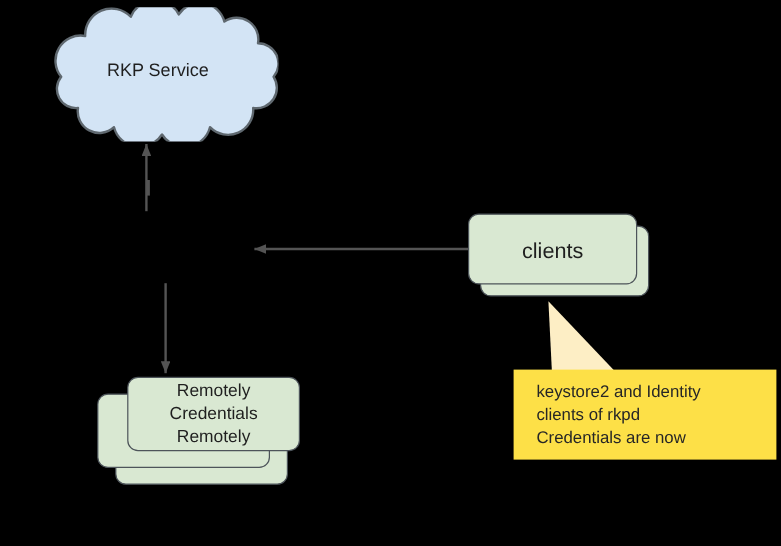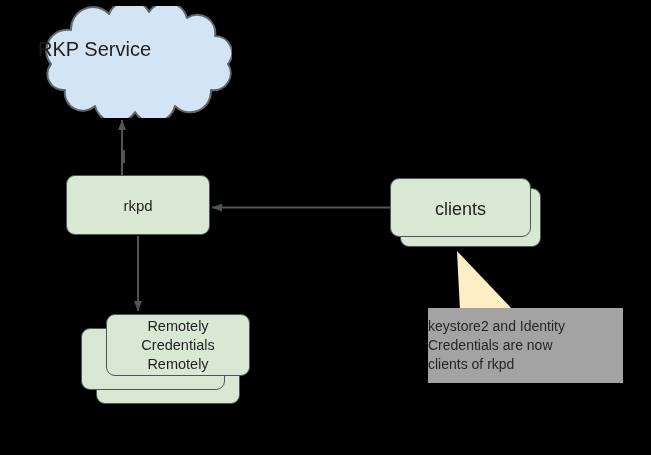--- a/index.html
+++ b/index.html
@@ -10,22 +10,22 @@
     background: #000000;
     overflow: hidden;
     font-family: "Liberation Sans", sans-serif;
     color: #1f1f1f;
   }
   .abs { position: absolute; }
 
   
   .cloud-wrap { left: 45px; top: 6px; width: 187px; height: 112px; }
   .cloud-label {
-    position: absolute; left: 0; top: 32px; width: 100%;
-    text-align: left; font-size: 20px; transform: translateX(-7px);
+    position: absolute; left: 0; top: 44px; width: 100%;
+    text-align: center; font-size: 15px; transform: translateX(-7px);
   }
 
   
   .gbox {
     position: absolute;
     background: #d9e8d2;
     border: 1.5px solid #4d545a;
     border-radius: 9px;
     box-sizing: border-box;
   }
@@ -44,24 +44,24 @@
   #rpc-back  { left: 96px; top: 342px; width: 144px; height: 62px; }
   #rpc-mid   { left: 81px; top: 328px; width: 144px; height: 62px; }
   #rpc-front { left: 66px; top: 314px; width: 144px; height: 62px; margin-left: 40px; }
   #rpc-front .lbl { top: 2px; font-size: 14.5px; line-height: 19px; }
   #rpc-front .lbl span { display: block; }
 
   
   .callout-wrap { left: 428px; top: 249px; width: 196px; height: 135px; }
   .callout-tail { position: absolute; left: 0; top: 0; }
   .callout-body {
-    position: absolute; left: 0; top: 59px; width: 195px; height: 75px;
-    background: #a3a3a3;
+    position: absolute; left: 0; top: 59px; width: 219px; height: 75px;
+    background: #fde047;
     box-sizing: border-box;
-    padding: 9px 10px 0 0;
+    padding: 9px 10px 0 19px;
     font-size: 14px;
     line-height: 19px;
     color: #262626;
   }
   .callout-body div { white-space: nowrap; }
 
   
   #connector-layer {
     position: absolute; left: 0; top: 0; width: 651px; height: 455px;
     pointer-events: none; z-index: 5;
@@ -84,23 +84,20 @@
                A 17 17 0 0 1 166 84
                A 21 21 0 0 1 130 100
                A 22 22 0 0 1 90 106
                A 22 22 0 0 1 50 100
                A 18 18 0 0 1 20 84
                A 16 16 0 0 1 6 58 Z" fill="#d3e4f5" stroke="#5f686f" stroke-width="2" stroke-linejoin="round"></path>
     </svg>
     <div class="cloud-label">RKP Service</div>
   </div>
 
-  <div class="gbox" id="rkpd-box">
-    <div class="lbl">rkpd</div>
-  </div>
 
   <div class="gbox" id="clients-back"></div>
   <div class="gbox" id="clients-front">
     <div class="lbl">clients</div>
   </div>
 
   <div class="gbox" id="rpc-back"></div>
   <div class="gbox" id="rpc-mid"></div>
   <div class="gbox" id="rpc-front">
     <div class="lbl">
@@ -109,22 +106,22 @@
       <span>Remotely</span>
     </div>
   </div>
 
   <div class="abs callout-wrap">
     <svg class="callout-tail" width="196" height="135" viewBox="0 0 196 135">
       <polygon points="29,2 32,62 86,62" fill="#fdeec5"></polygon>
     </svg>
     <div class="callout-body">
       <div>keystore2 and Identity</div>
+      <div>clients of rkpd</div>
       <div>Credentials are now</div>
-      <div>clients of rkpd</div>
     </div>
   </div>
 
   <svg id="connector-layer">
     <defs>
       <marker id="arrowhead" viewBox="0 0 10 8" refX="10" refY="4" markerWidth="10" markerHeight="8" orient="auto" markerUnits="userSpaceOnUse">
         <path d="M0,0 L10,4 L0,8 Z" fill="#545454"></path>
       </marker>
     </defs>
     <line x1="122" y1="176" x2="122" y2="120" stroke="#545454" stroke-width="2" marker-end="url(#arrowhead)"></line>

